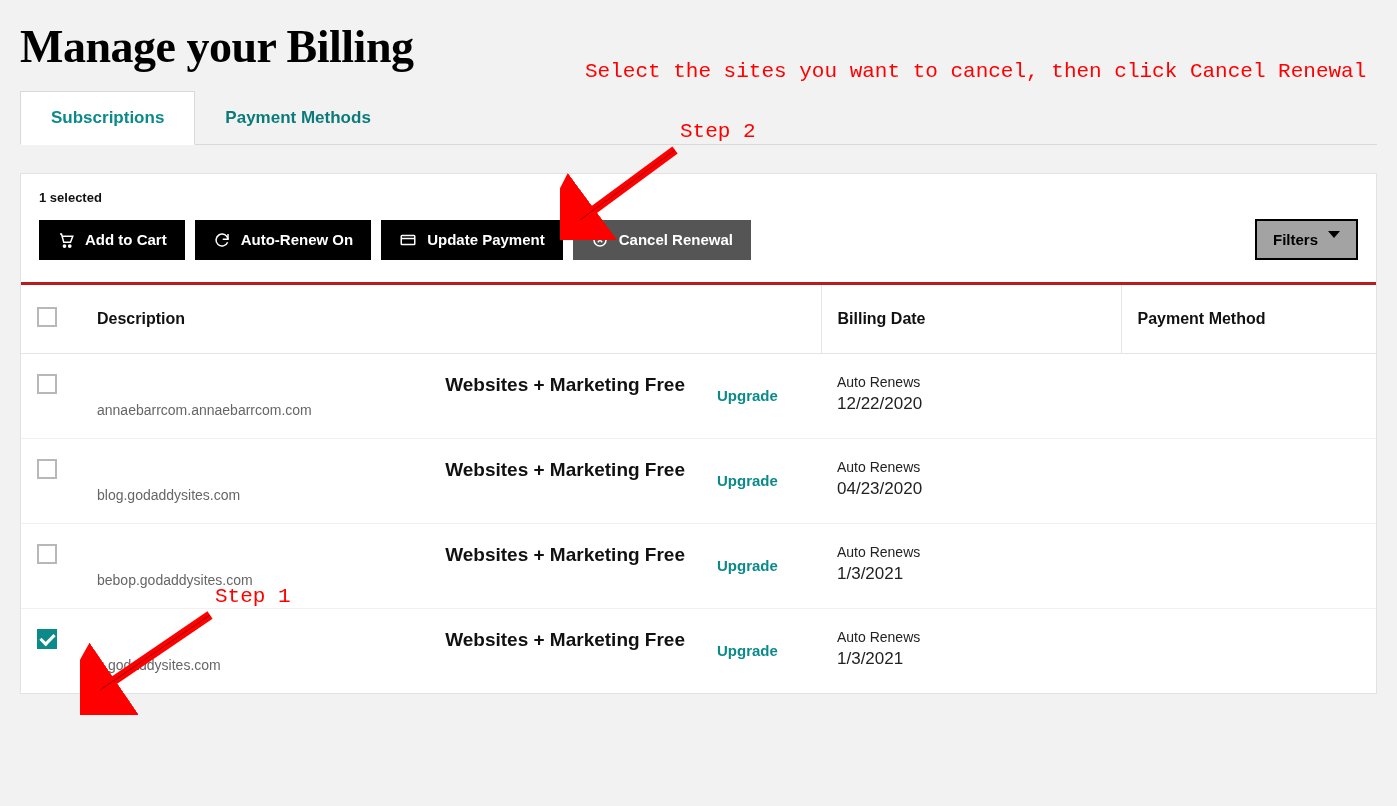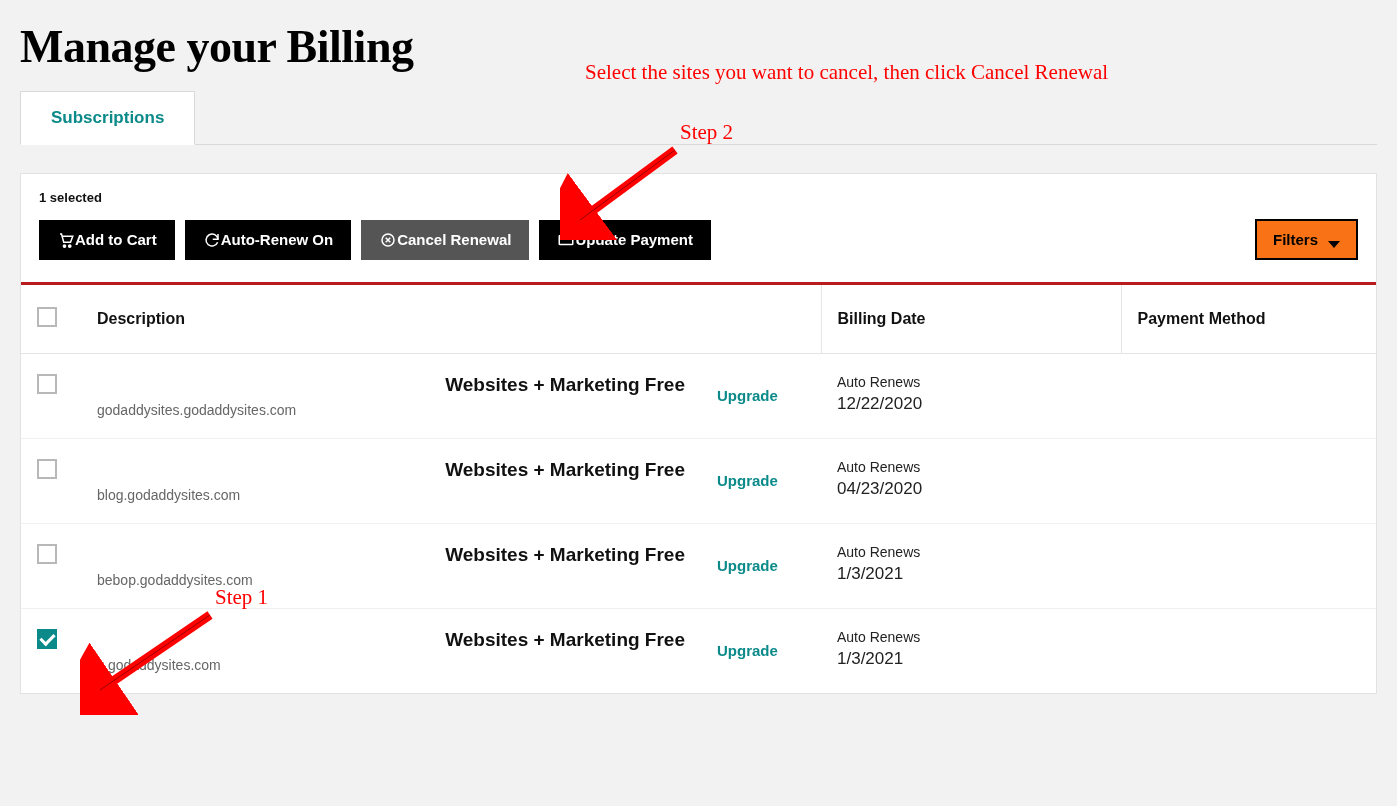--- a/index.html
+++ b/index.html
@@ -62,35 +62,36 @@
     .btn {
       background: #000;
       color: #fff;
       border: none;
       padding: 11px 18px;
       font-size: 15px;
       font-weight: 600;
       cursor: pointer;
       display: inline-flex;
       align-items: center;
+      gap: 10px;
     }
     .btn.grey {
       background: #555;
     }
     .filters-btn {
       margin-left: auto;
-      background: #f97316;
+      background: #a3a3a3;
       color: #000;
       border: 2px solid #000;
       padding: 10px 16px;
       font-size: 15px;
       font-weight: 700;
       cursor: pointer;
       display: inline-flex;
-      align-items: flex-end;
+      align-items: flex-start;
       gap: 10px;
     }
     .icon {
       display: inline-flex;
       width: 18px;
       height: 18px;
     }
     .icon svg { width: 100%; height: 100%; }
     table.subs {
       width: 100%;
@@ -167,39 +168,40 @@
     .chevron-down {
       width: 0; height: 0;
       border-left: 6px solid transparent;
       border-right: 6px solid transparent;
       border-top: 7px solid #000;
       display: inline-block;
     }
     .ann {
       position: absolute;
       color: #ff0000;
-      font-family: Liberation Serif, serif;
+      font-family: Liberation Mono, monospace;
       font-size: 21px;
       font-weight: 400;
       pointer-events: none;
       z-index: 50;
     }
     .arrow-svg {
       position: absolute;
       pointer-events: none;
       z-index: 49;
     }
   </style>
 </head>
 <body>
 
 <h1 class="page-title">Manage your Billing</h1>
 
 <div class="tabs">
   <button class="tab active">Subscriptions</button>
+  <button class="tab">Payment Methods</button>
 </div>
 
 <div class="panel">
 
   <div class="toolbar">
     <div class="selected-text">1 selected</div>
     <div class="btn-row">
 
       <button class="btn">
         <span class="icon">
@@ -215,38 +217,38 @@
       <button class="btn">
         <span class="icon">
           <svg viewBox="0 0 24 24" fill="none" stroke="#fff" stroke-width="2">
             <path d="M20 11a8 8 0 10-.5 4"></path>
               <path d="M20 4v7h-7"></path>
           </svg>
         </span>
         <span>Auto-Renew On</span>
       </button>
 
+      <button class="btn">
+        <span class="icon">
+          <svg viewBox="0 0 24 24" fill="none" stroke="#fff" stroke-width="2">
+            <rect x="3" y="6" width="18" height="12" rx="1"></rect>
+              <path d="M3 10h18"></path>
+          </svg>
+        </span>
+        <span>Update Payment</span>
+      </button>
+
       <button class="btn grey">
         <span class="icon">
           <svg viewBox="0 0 24 24" fill="none" stroke="#fff" stroke-width="2">
             <circle cx="12" cy="12" r="8"></circle>
               <path d="M9 9l6 6M15 9l-6 6"></path>
           </svg>
         </span>
         <span>Cancel Renewal</span>
-      </button>
-
-      <button class="btn">
-        <span class="icon">
-          <svg viewBox="0 0 24 24" fill="none" stroke="#fff" stroke-width="2">
-            <rect x="3" y="6" width="18" height="12" rx="1"></rect>
-              <path d="M3 10h18"></path>
-          </svg>
-        </span>
-        <span>Update Payment</span>
       </button>
 
       <button class="filters-btn">
         <span>Filters</span>
         <span class="chevron-down"></span>
       </button>
 
     </div>
   </div>
 
@@ -260,21 +262,21 @@
         <th class="col-upgrade"></th>
         <th class="col-billing">Billing Date</th>
         <th class="col-payment">Payment Method</th>
       </tr>
     </thead>
     <tbody id="rows-body">
     <tr>
           <td><span class="chk"></span></td>
           <td>
             <div class="row-title">Websites + Marketing Free</div>
-            <div class="row-sub">godaddysites.godaddysites.com</div>
+            <div class="row-sub">annaebarrcom.annaebarrcom.com</div>
           </td>
           <td style="vertical-align: middle;"><span class="upgrade-link">Upgrade</span></td>
           <td>
             <div class="billing-label">Auto Renews</div>
             <div class="billing-date">12/22/2020</div>
           </td>
           <td></td>
         </tr>
         <tr>
           <td><span class="chk"></span></td>

